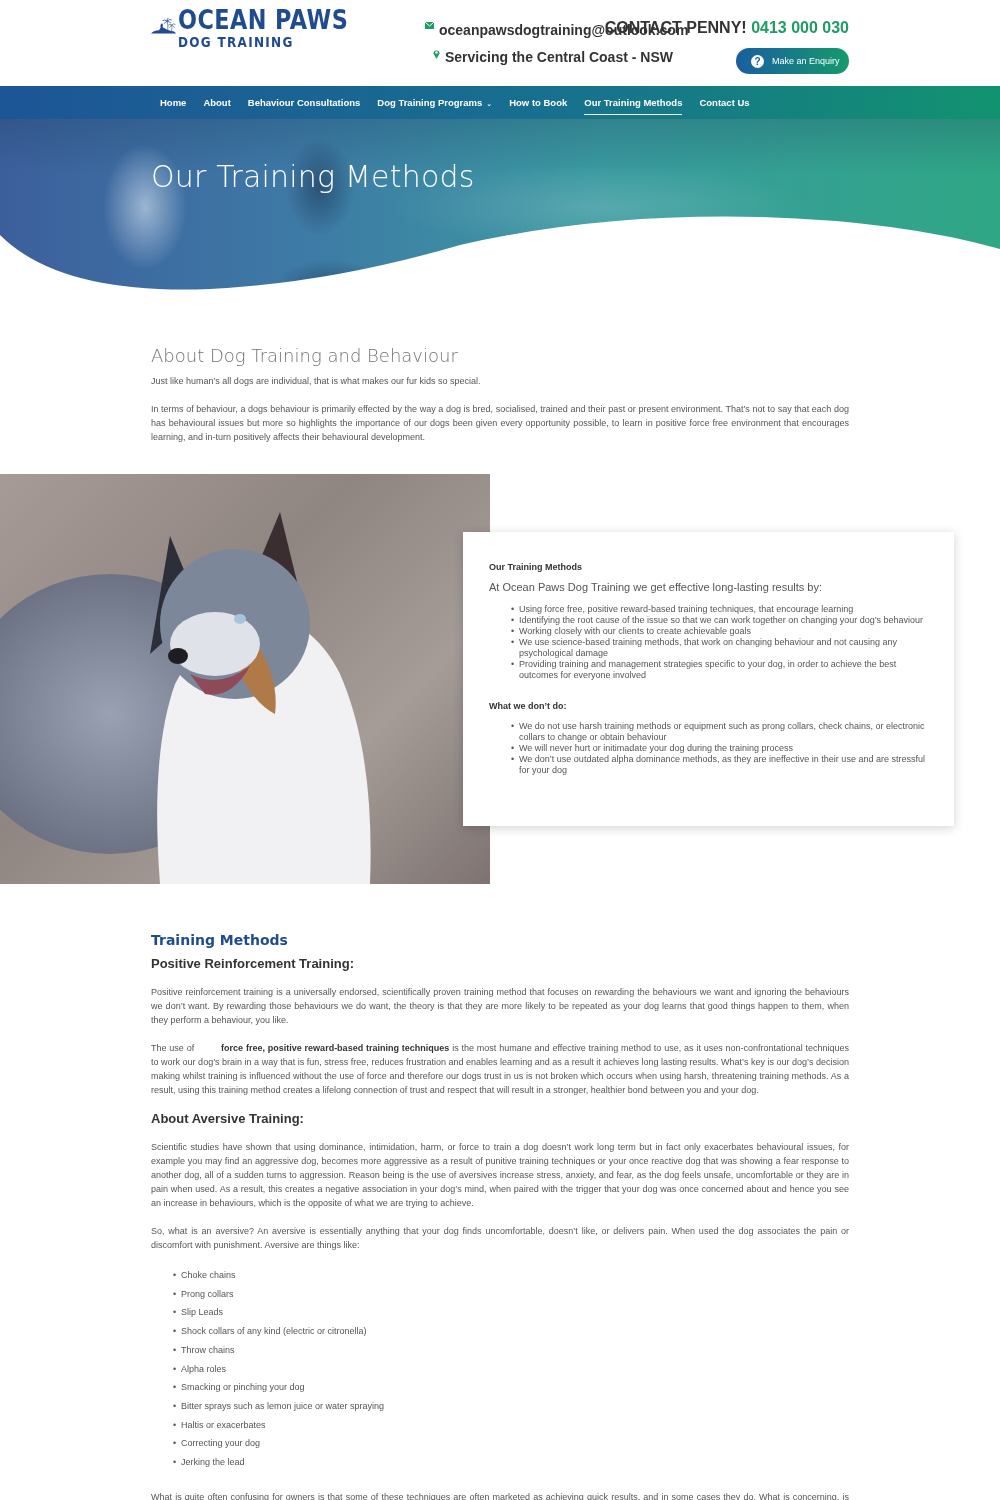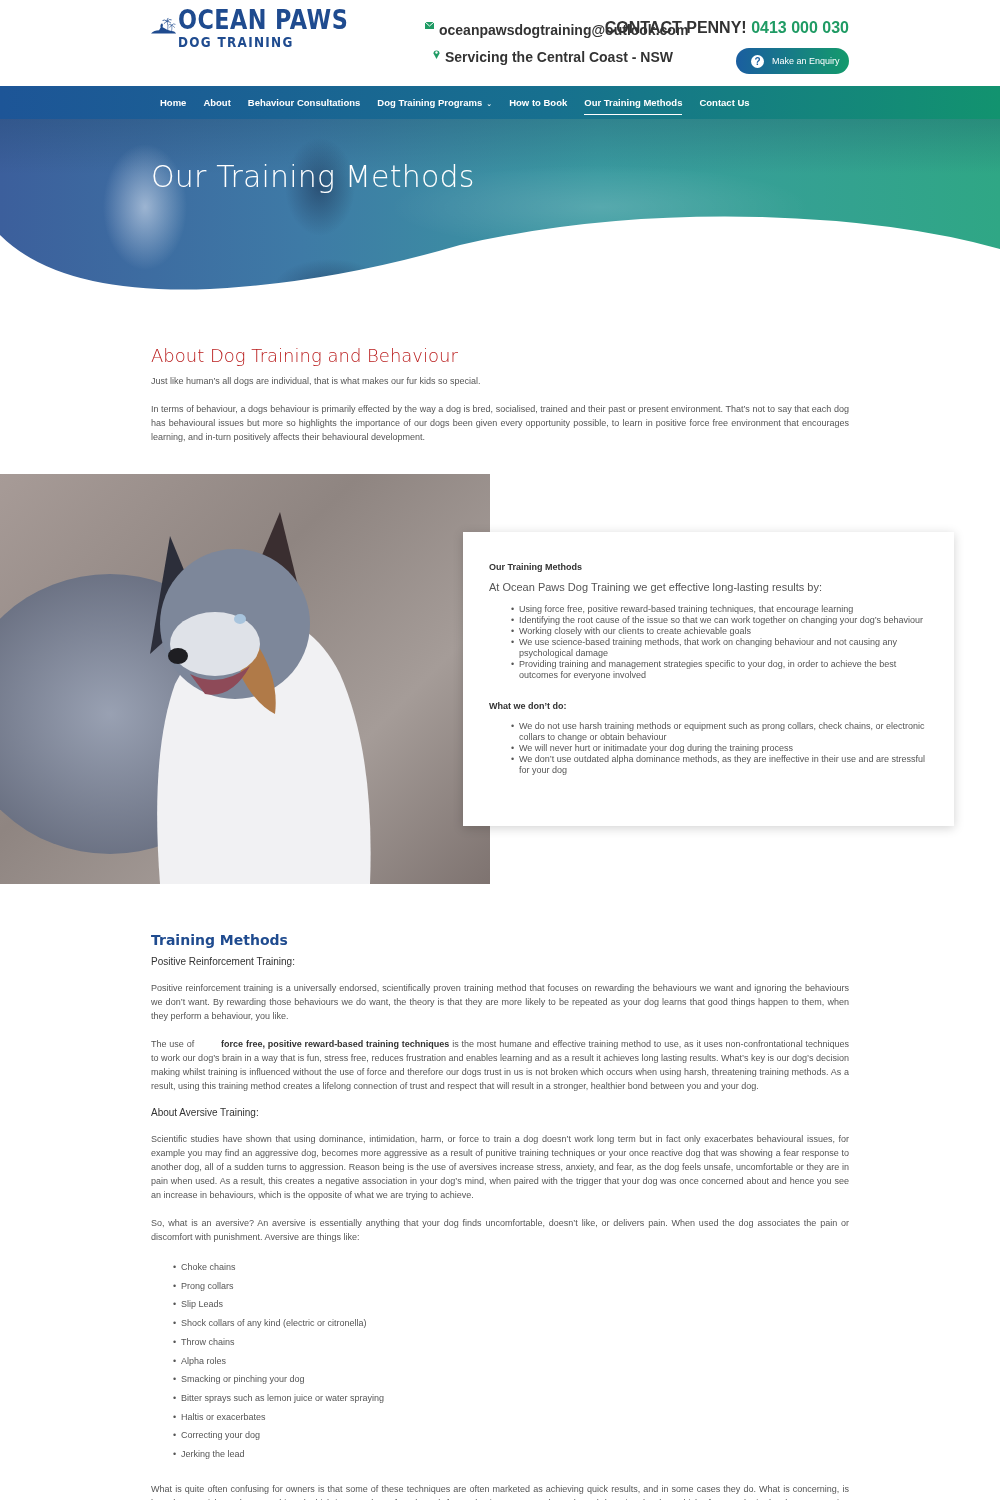--- a/index.html
+++ b/index.html
@@ -34,35 +34,35 @@
   .hero-photo { position: absolute; inset: 0; background:
      radial-gradient(ellipse 60px 90px at 145px 90px, rgba(235,240,250,0.55), transparent 70%),
      radial-gradient(ellipse 50px 70px at 320px 70px, rgba(20,30,60,0.45), transparent 70%),
      radial-gradient(ellipse 80px 40px at 330px 170px, rgba(20,30,60,0.4), transparent 70%),
      radial-gradient(ellipse 300px 60px at 600px 90px, rgba(255,255,255,0.15), transparent 70%),
      linear-gradient(180deg, rgba(20,60,90,0.25) 0%, transparent 30%); }
   .hero-title { position: absolute; left: 151px; top: 42px; color: #fff; font-size: 30px; font-weight: 300; font-family: "DejaVu Sans", sans-serif; letter-spacing: 0.2px; }
   .hero-wave { position: absolute; left: 0; bottom: 0; width: 1000px; height: 190px; }
 
   .section-about { padding: 38px 151px 0 151px; }
-  .about-title { font-family: "DejaVu Sans", sans-serif; font-weight: 300; font-size: 18px; color: #b91c1c; margin-bottom: 8px; }
+  .about-title { font-family: "DejaVu Sans", sans-serif; font-weight: 300; font-size: 18px; color: #737373; margin-bottom: 8px; }
   p.body { font-size: 9px; line-height: 14px; color: #555; text-align: justify; margin-bottom: 14px; }
 
   .split { position: relative; height: 410px; margin-top: 30px; }
   .dog-photo { position: absolute; left: 0; top: 0; width: 490px; height: 410px; overflow: hidden; background: linear-gradient(135deg, #a79b97 0%, #8f8581 40%, #a59c98 70%, #7e7370 100%); }
   .card { position: absolute; left: 463px; top: 58px; width: 491px; height: 294px; background: #fff; box-shadow: 0 2px 10px rgba(0,0,0,0.18); padding: 30px 26px 0 26px; color: #555; }
   .card h4 { font-size: 9px; font-weight: bold; color: #333; margin-bottom: 10px; }
   .card p { font-size: 11px; line-height: 11px; margin-bottom: 11px; }
   .card ul { list-style: none; padding-left: 30px; margin-bottom: 20px; }
   .card li { font-size: 9px; line-height: 11px; position: relative; }
   .card li::before { content: "•"; position: absolute; left: -8px; }
 
   .section-methods { padding: 48px 151px 0 151px; }
   .methods-title { font-family: "DejaVu Sans", sans-serif; font-weight: bold; font-size: 14px; color: #1f4b8f; margin-bottom: 8px; }
-  .subhead { font-size: 10px; font-weight: normal; color: #333; margin-bottom: 14px; }
+  .subhead { font-size: 13px; font-weight: bold; color: #333; margin-bottom: 14px; }
   .aversive-list { list-style: none; padding-left: 30px; margin-bottom: 18px; }
   .aversive-list li { font-size: 9px; line-height: 18.7px; position: relative; }
   .aversive-list li::before { content: "•"; position: absolute; left: -8px; }
   b.strong { color: #333; padding-left: 24px; }
 </style>
 </head>
 <body>
 
 <header class="header">
   <div class="logo">

